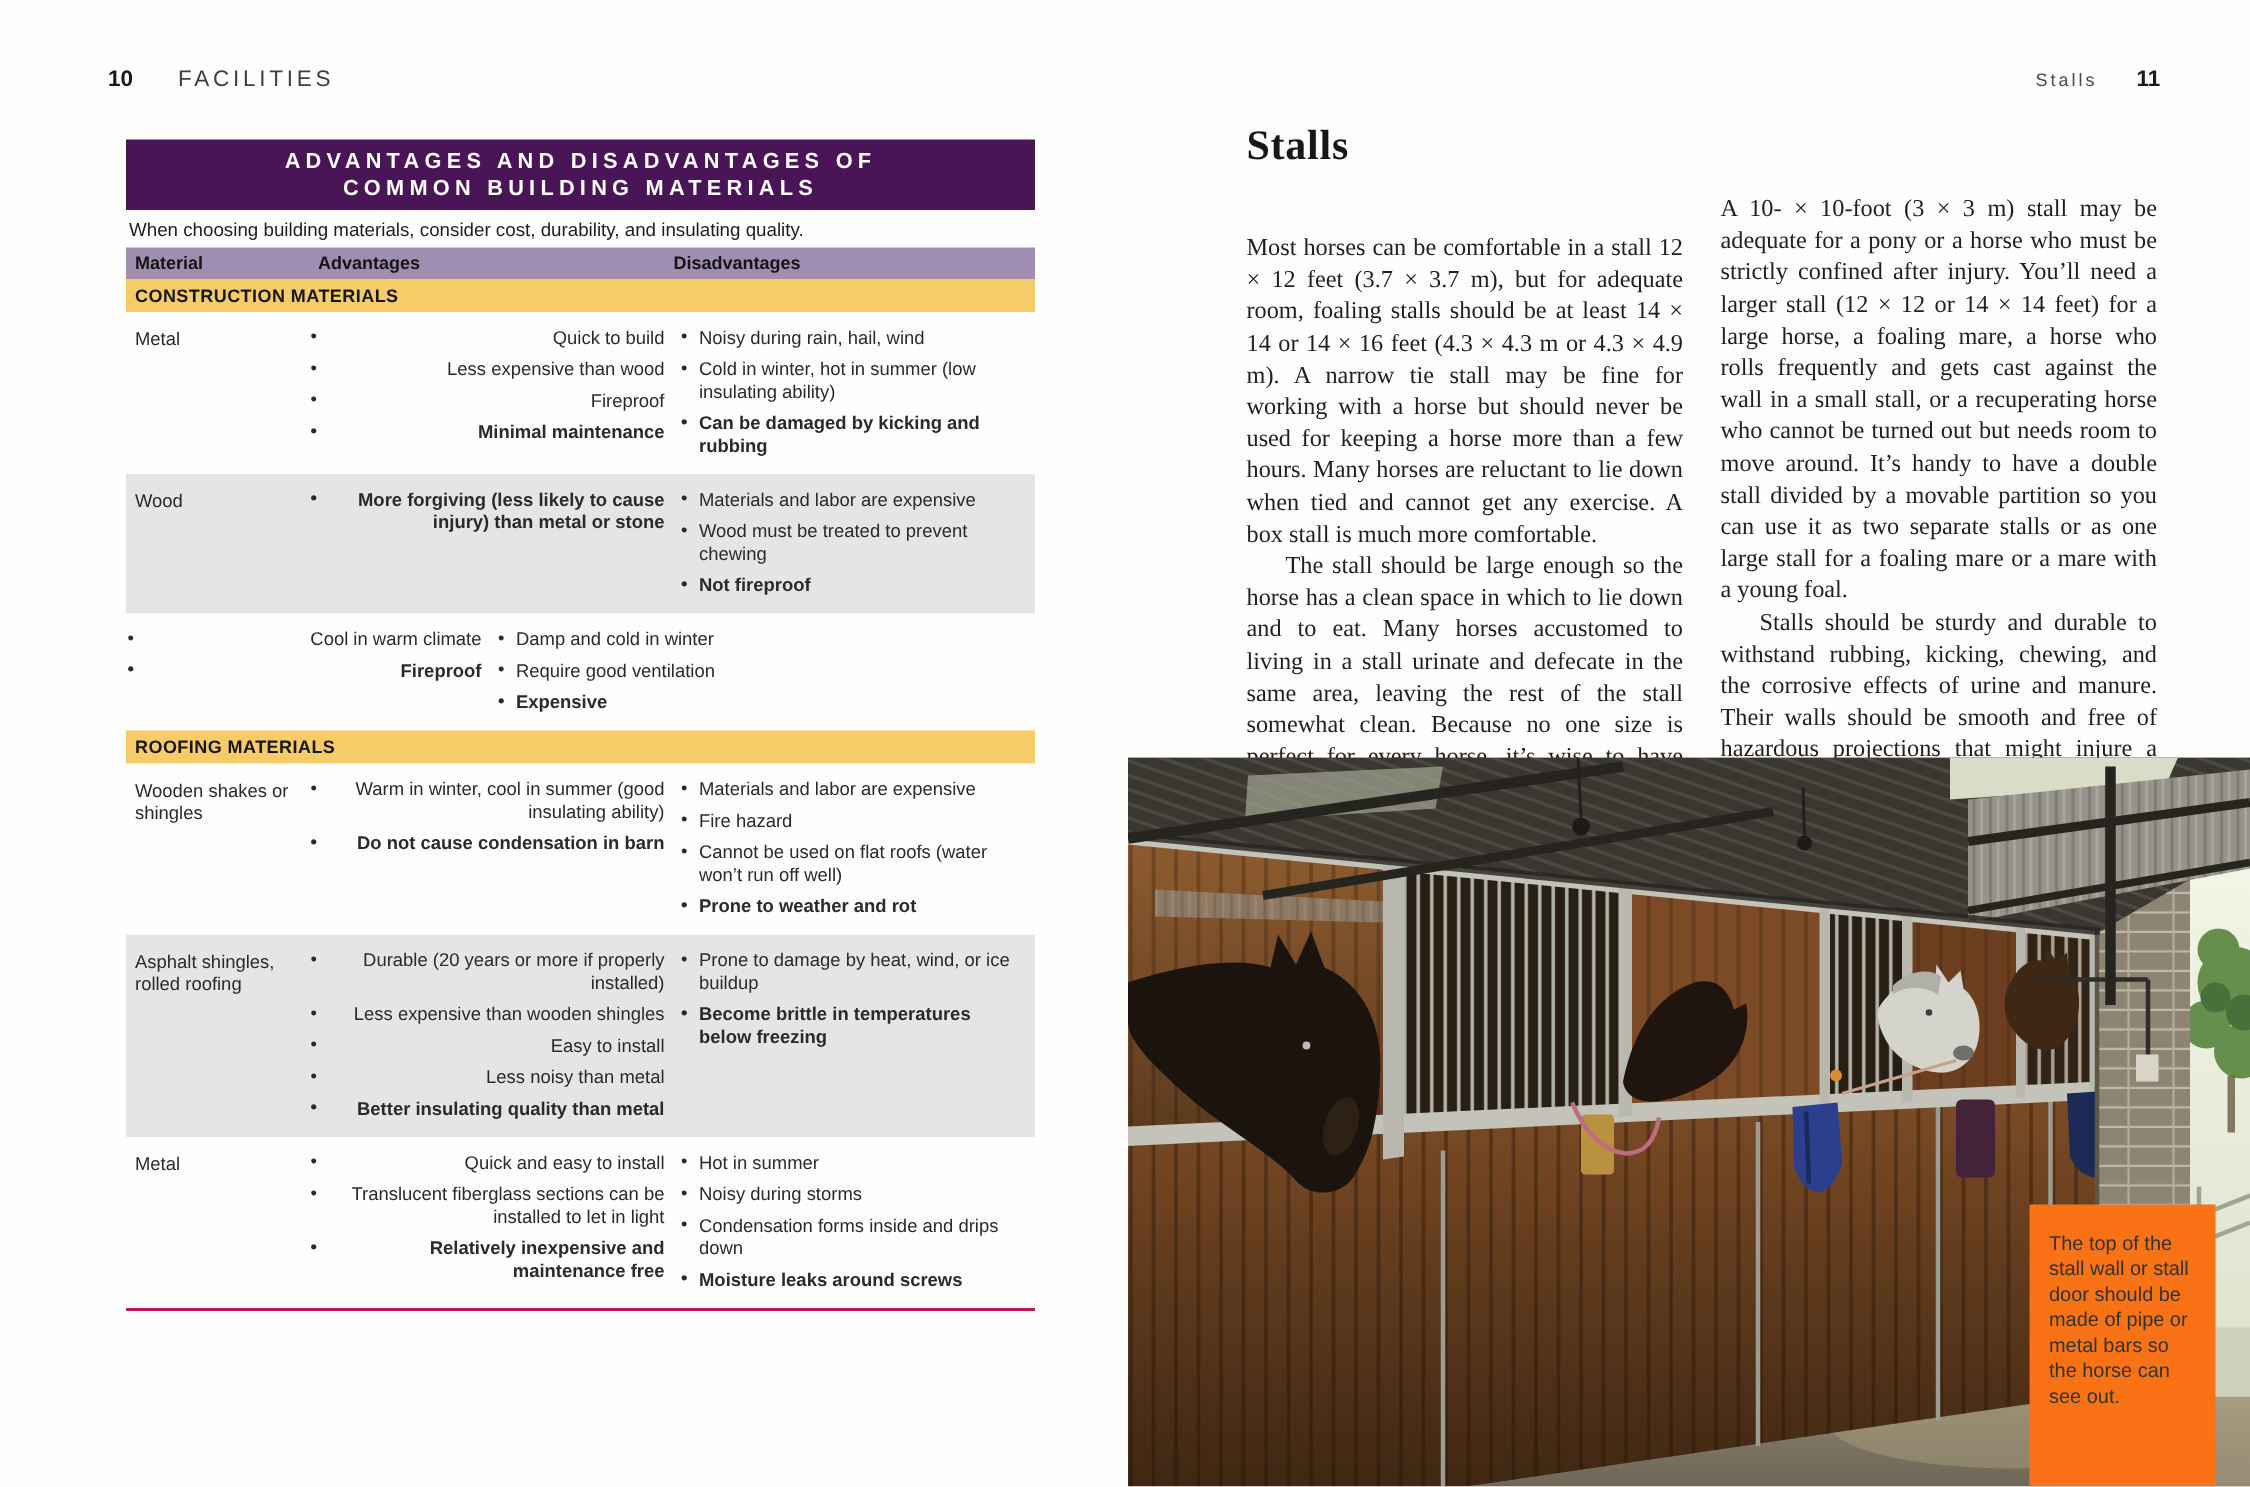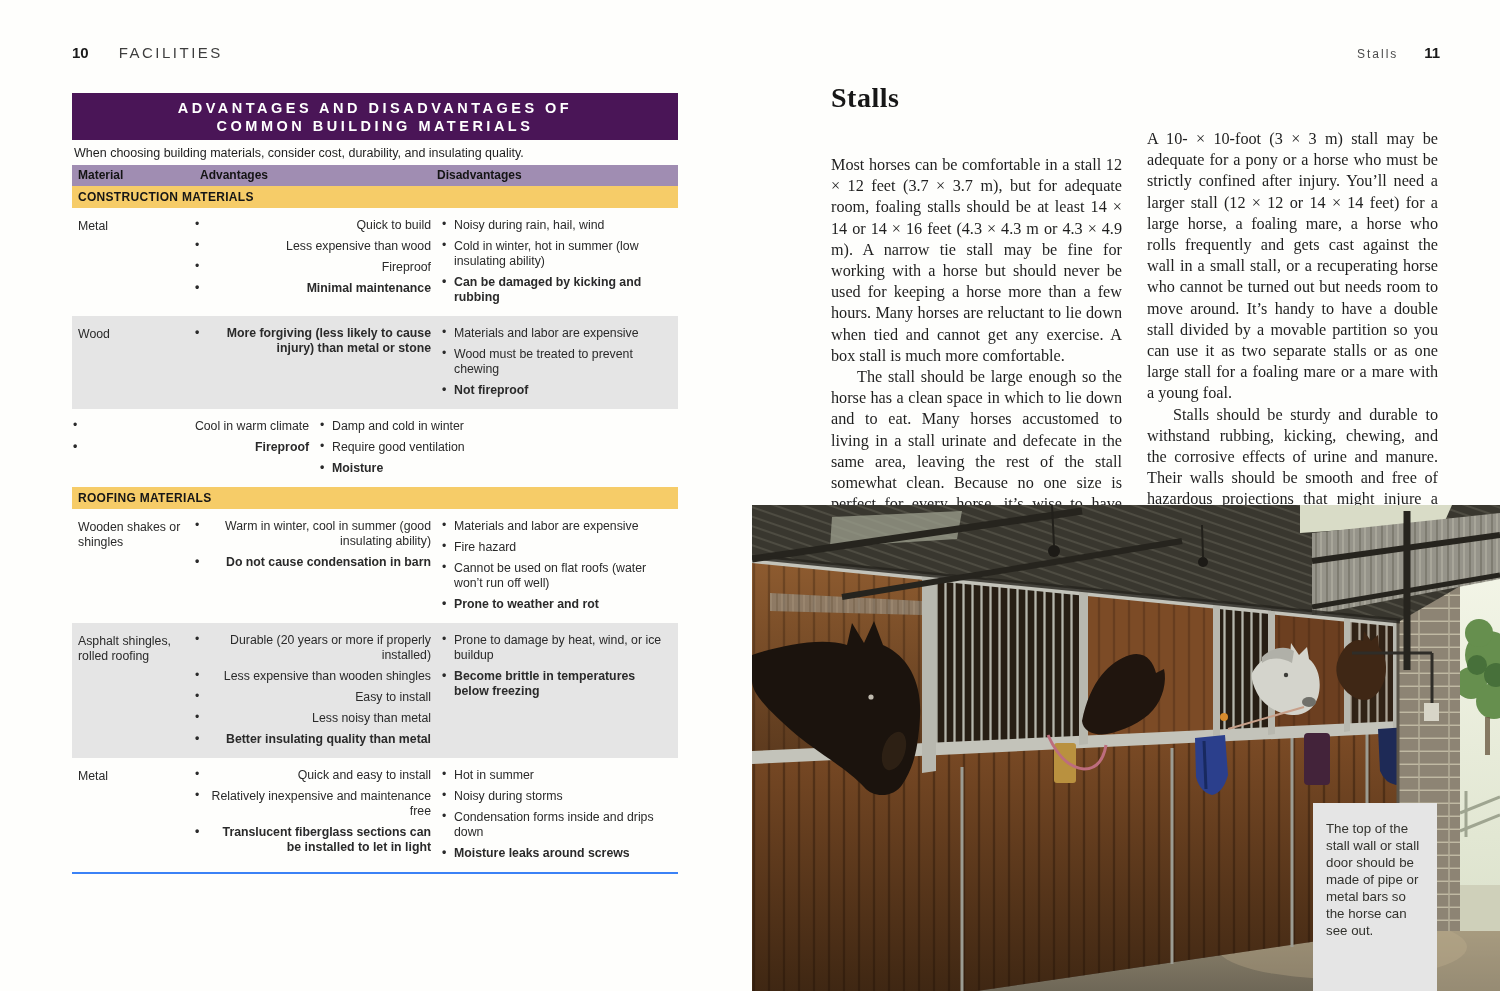--- a/index.html
+++ b/index.html
@@ -5,21 +5,21 @@
   html,body { margin:0; padding:0; }
   body {
     width:1500px; height:991px; position:relative; overflow:hidden;
     background:#fefefc; font-family:"Liberation Sans", sans-serif;
   }
   
   .lp-head { position:absolute; left:72px; top:44px; display:flex; align-items:baseline; }
   .lp-num { font-weight:bold; font-size:15px; color:#1a1a1a; }
   .lp-sec { margin-left:30px; font-size:15px; letter-spacing:2.5px; color:#3e3e3e; }
   
-  .table { position:absolute; left:72px; top:93px; width:606px; border-bottom:2px solid #3b82f6; }
+  .table { position:absolute; left:84px; top:93px; width:606px; border-bottom:2px solid #be185d; }
   .title-bar { background:#4a1557; color:#ffffff; text-align:center; padding:6px 4px 5px;
     font-weight:bold; font-size:14.5px; letter-spacing:3.5px; line-height:18px; }
   .intro { font-size:12.5px; color:#1d1d1d; padding:6px 2px 5px; }
   .cols-header { display:flex; background:#a08db2; font-weight:bold; font-size:12px; color:#141414; padding:3px 0 4px; }
   .cols-header .c1 { width:122px; padding-left:6px; }
   .cols-header .c2 { width:237px; }
   .cols-header .c3 { flex:1; }
   .sec-band { background:#f6cc68; font-weight:bold; font-size:12px; color:#161616; padding:4px 6px 4px; letter-spacing:.3px; }
   .trow { display:flex; font-size:12.3px; color:#2a2a2a; line-height:15px; padding:10px 0 11px; }
   .trow.shaded { background:#e5e5e5; }
@@ -37,22 +37,22 @@
   .stalls-heading { position:absolute; left:831px; top:82px;
     font-family:"Liberation Serif", serif; font-size:28px; font-weight:bold; color:#171717; letter-spacing:.5px; }
   .bodycol { position:absolute; width:291px;margin-top:36px; }
   .bodycol p { margin:0; font-family:"Liberation Serif", serif; font-size:16.2px; line-height:21.2px;
     text-align:justify; color:#1f1f1f; }
   .bodycol p + p { text-indent:26px; }
   #col1 { left:831px; top:119px; }
   #col2 { left:1147px; top:93px; }
   
   .photo { position:absolute; left:752px; top:505px; width:748px; height:486px; }
-  .caption-box { position:absolute; left:1313px; top:803px; width:124px; height:188px;
-    background:#e5e5e5; box-sizing:border-box; padding:17px 11px 10px 13px;
+  .caption-box { position:absolute; left:1353px; top:803px; width:124px; height:188px;
+    background:#f97316; box-sizing:border-box; padding:17px 11px 10px 13px;
     font-size:13.3px; line-height:1.28; color:#32322d; }
 </style>
 </head>
 <body>
 
 <div class="lp-head">
   <span class="lp-num">10</span>
   <span class="lp-sec">FACILITIES</span>
 </div>
 
@@ -109,21 +109,21 @@
     <div class="cell-adv">
         <ul class="blist">
       <li>Cool in warm climate</li>
       <li>Fireproof</li>
     </ul>
       </div>
     <div class="cell-dis">
         <ul class="blist">
       <li>Damp and cold in winter</li>
       <li>Require good ventilation</li>
-      <li>Moisture</li>
+      <li>Expensive</li>
     </ul>
       </div>
   </div>
 
   <div class="sec-band">ROOFING MATERIALS</div>
 
   <div class="trow">
     <div class="cell-material">Wooden shakes or shingles</div>
     <div class="cell-adv">
         <ul class="blist">
@@ -158,22 +158,22 @@
       <li>Become brittle in temperatures below freezing</li>
     </ul>
       </div>
   </div>
 
   <div class="trow">
     <div class="cell-material">Metal</div>
     <div class="cell-adv">
         <ul class="blist">
       <li>Quick and easy to install</li>
+      <li>Translucent fiberglass sections can be installed to let in light</li>
       <li>Relatively inexpensive and maintenance free</li>
-      <li>Translucent fiberglass sections can be installed to let in light</li>
     </ul>
       </div>
     <div class="cell-dis">
         <ul class="blist">
       <li>Hot in summer</li>
       <li>Noisy during storms</li>
       <li>Condensation forms inside and drips down</li>
       <li>Moisture leaks around screws</li>
     </ul>
       </div>

